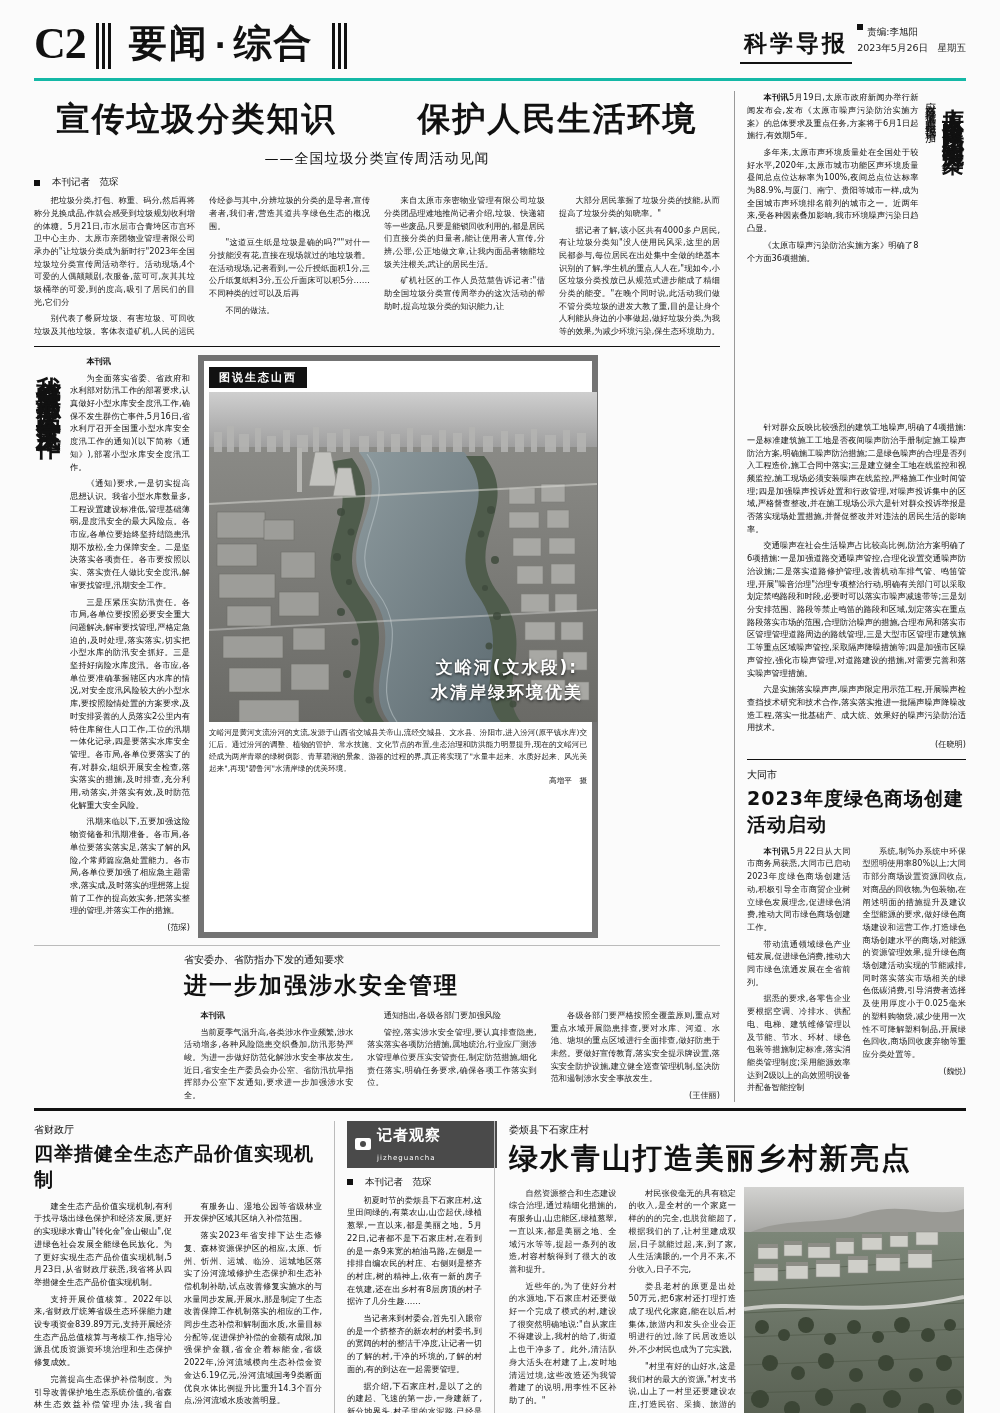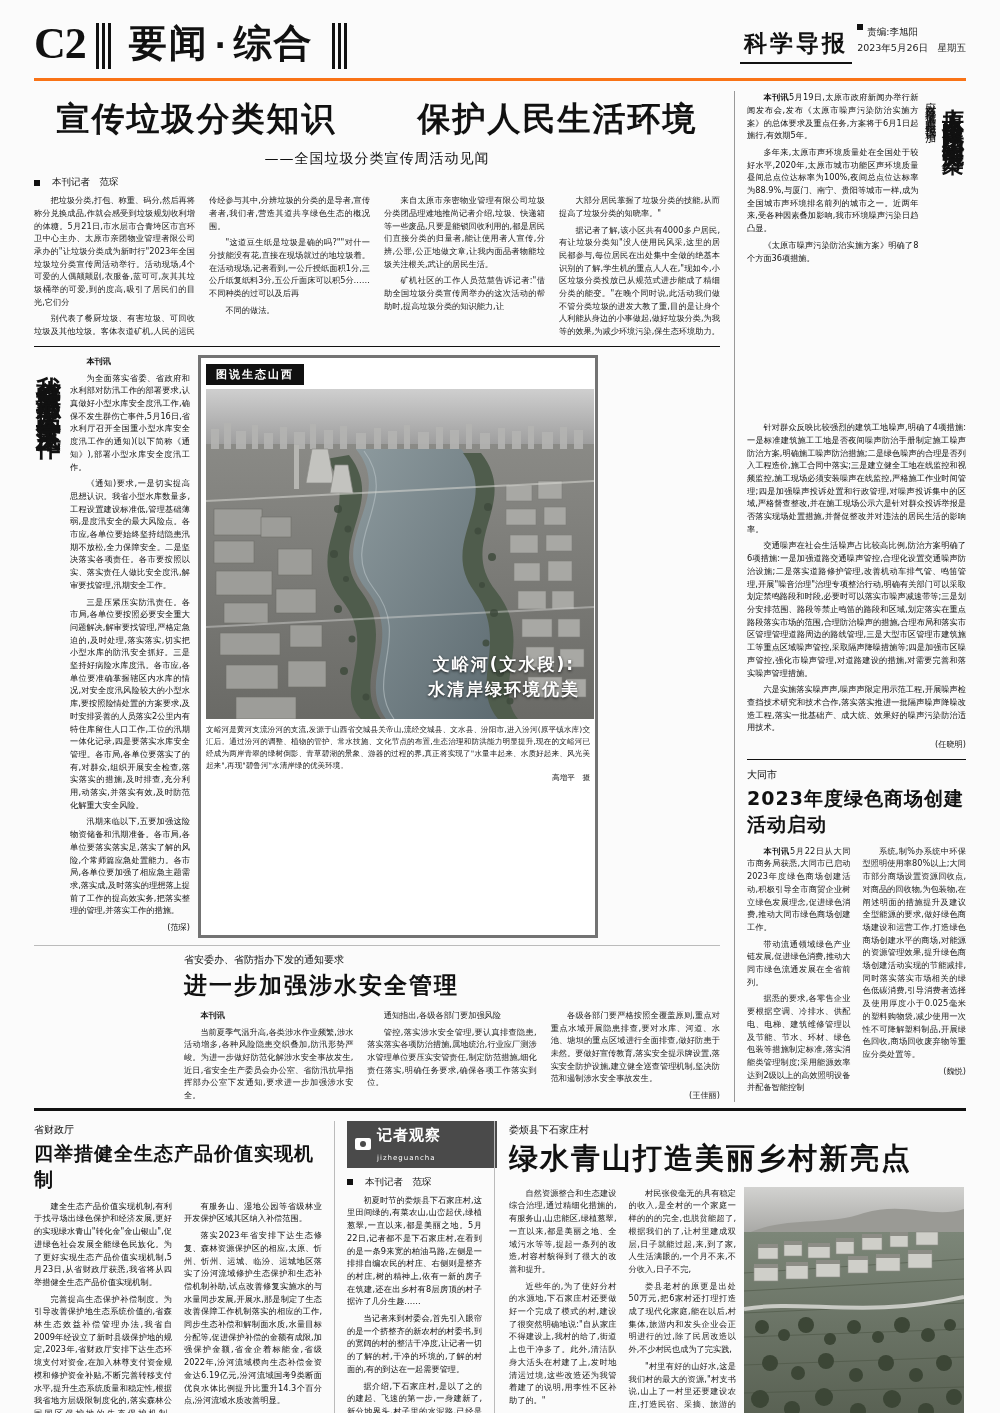--- a/index.html
+++ b/index.html
@@ -19,21 +19,21 @@
     width: 1000px; height: 1413px;
     padding: 22px 34px 14px 34px;
     background: #fbfbfb;
   }
 
   
   .masthead {
     display: flex;
     align-items: flex-start;
     justify-content: space-between;
-    border-bottom: 3px solid #f97316;
+    border-bottom: 3px solid #14b8a6;
     padding-bottom: 8px;
   }
   .mast-left {
     display: flex;
     align-items: center;
     gap: 10px;
   }
   .page-num {
     font-family: "Liberation Serif", serif;
     font-size: 44px;
@@ -163,21 +163,21 @@
     width: 128px;
     font-size: 8.2px;
     line-height: 1.55;
     text-align: justify;
     padding-right: 8px;
   }
 
   
   .photo-wrap {
     width: 400px;
-    border: 3px solid #737373;
+    border: 6px solid #737373;
     padding: 5px;
     background: #fff;
   }
   .photo-tag {
     display: inline-block;
     background: #111;
     color: #fff;
     font-size: 11px;
     font-weight: 700;
     letter-spacing: 2px;
@@ -556,20 +556,21 @@
   </div>
 
   <div class="bottom">
 
     <div class="b-col1">
       <div class="section-label">省财政厅</div>
       <div class="head3">四举措健全生态产品价值实现机制</div>
       <div class="bottom-two">
         <div style="flex:1" class="cols-1">
           <p>建全生态产品价值实现机制,有利于找寻场出绿色保护和经济发展,更好的实现绿水青山"转化金"金山银山",促进绿色社会发展全能绿色民族化。为了更好实现生态产品价值实现机制,5月23日,从省财政厅获悉,我省将从四举措健全生态产品价值实现机制。</p>
+          <p>支持开展价值核算。2022年以来,省财政厅统筹省级生态环保能力建设专项资金839.89万元,支持开展经济生态产品总值核算与考核工作,指导沁源县优质资源资环境治理和生态保护修复成效。</p>
           <p>完善提高生态保护补偿制度。为引导改善保护地生态系统价值的,省森林生态效益补偿管理办法,我省自2009年经设立了新时县级保护地的规定,2023年,省财政厅安排下达生态环境支付对资金,在加入林尊支付资金规模和修护资金补贴,不断完善转移支付水平,提升生态系统质量和稳定性,根据我省地方层级限制度化的,落实森林公园同区保护地的生态保护机制,上,2023年又将省级从基金地区、</p>
         </div>
         <div style="flex:1" class="cols-1">
           <p>有服务山、湿地公园等省级林业开发保护区域其区纳入补偿范围。</p>
           <p>落实2023年省安排下达生态修复、森林资源保护区的相应,太原、忻州、忻州、运城、临汾、运城地区落实了汾河流域修护生态保护和生态补偿机制补助,试点改善修复实施水的与水量同步发展,开展水,那是制定了生态改善保障工作机制落实的相应的工作,同步生态补偿和解制面水质,水量目标分配等,促进保护补偿的金额有成限,加强保护金额,省金企着标能金,省级2022年,汾河流域模向生态补偿金资金达6.19亿元,汾河流域国考9类断面优良水体比例提升比重升14.3个百分点,汾河流域水质改善明显。</p>
           <p>2023年,将继续深入实施汾河流域上下游横向生态保护补偿机制,完善建立了的流域上下游机制,加强对汾河流域水污染防治水平,省财政厅将同步落实与省级金额同步落实的机制工作,拓展省级落实改善流域横向生态保护补偿机制建设。</p>
 
         </div>
       </div>
     </div>

